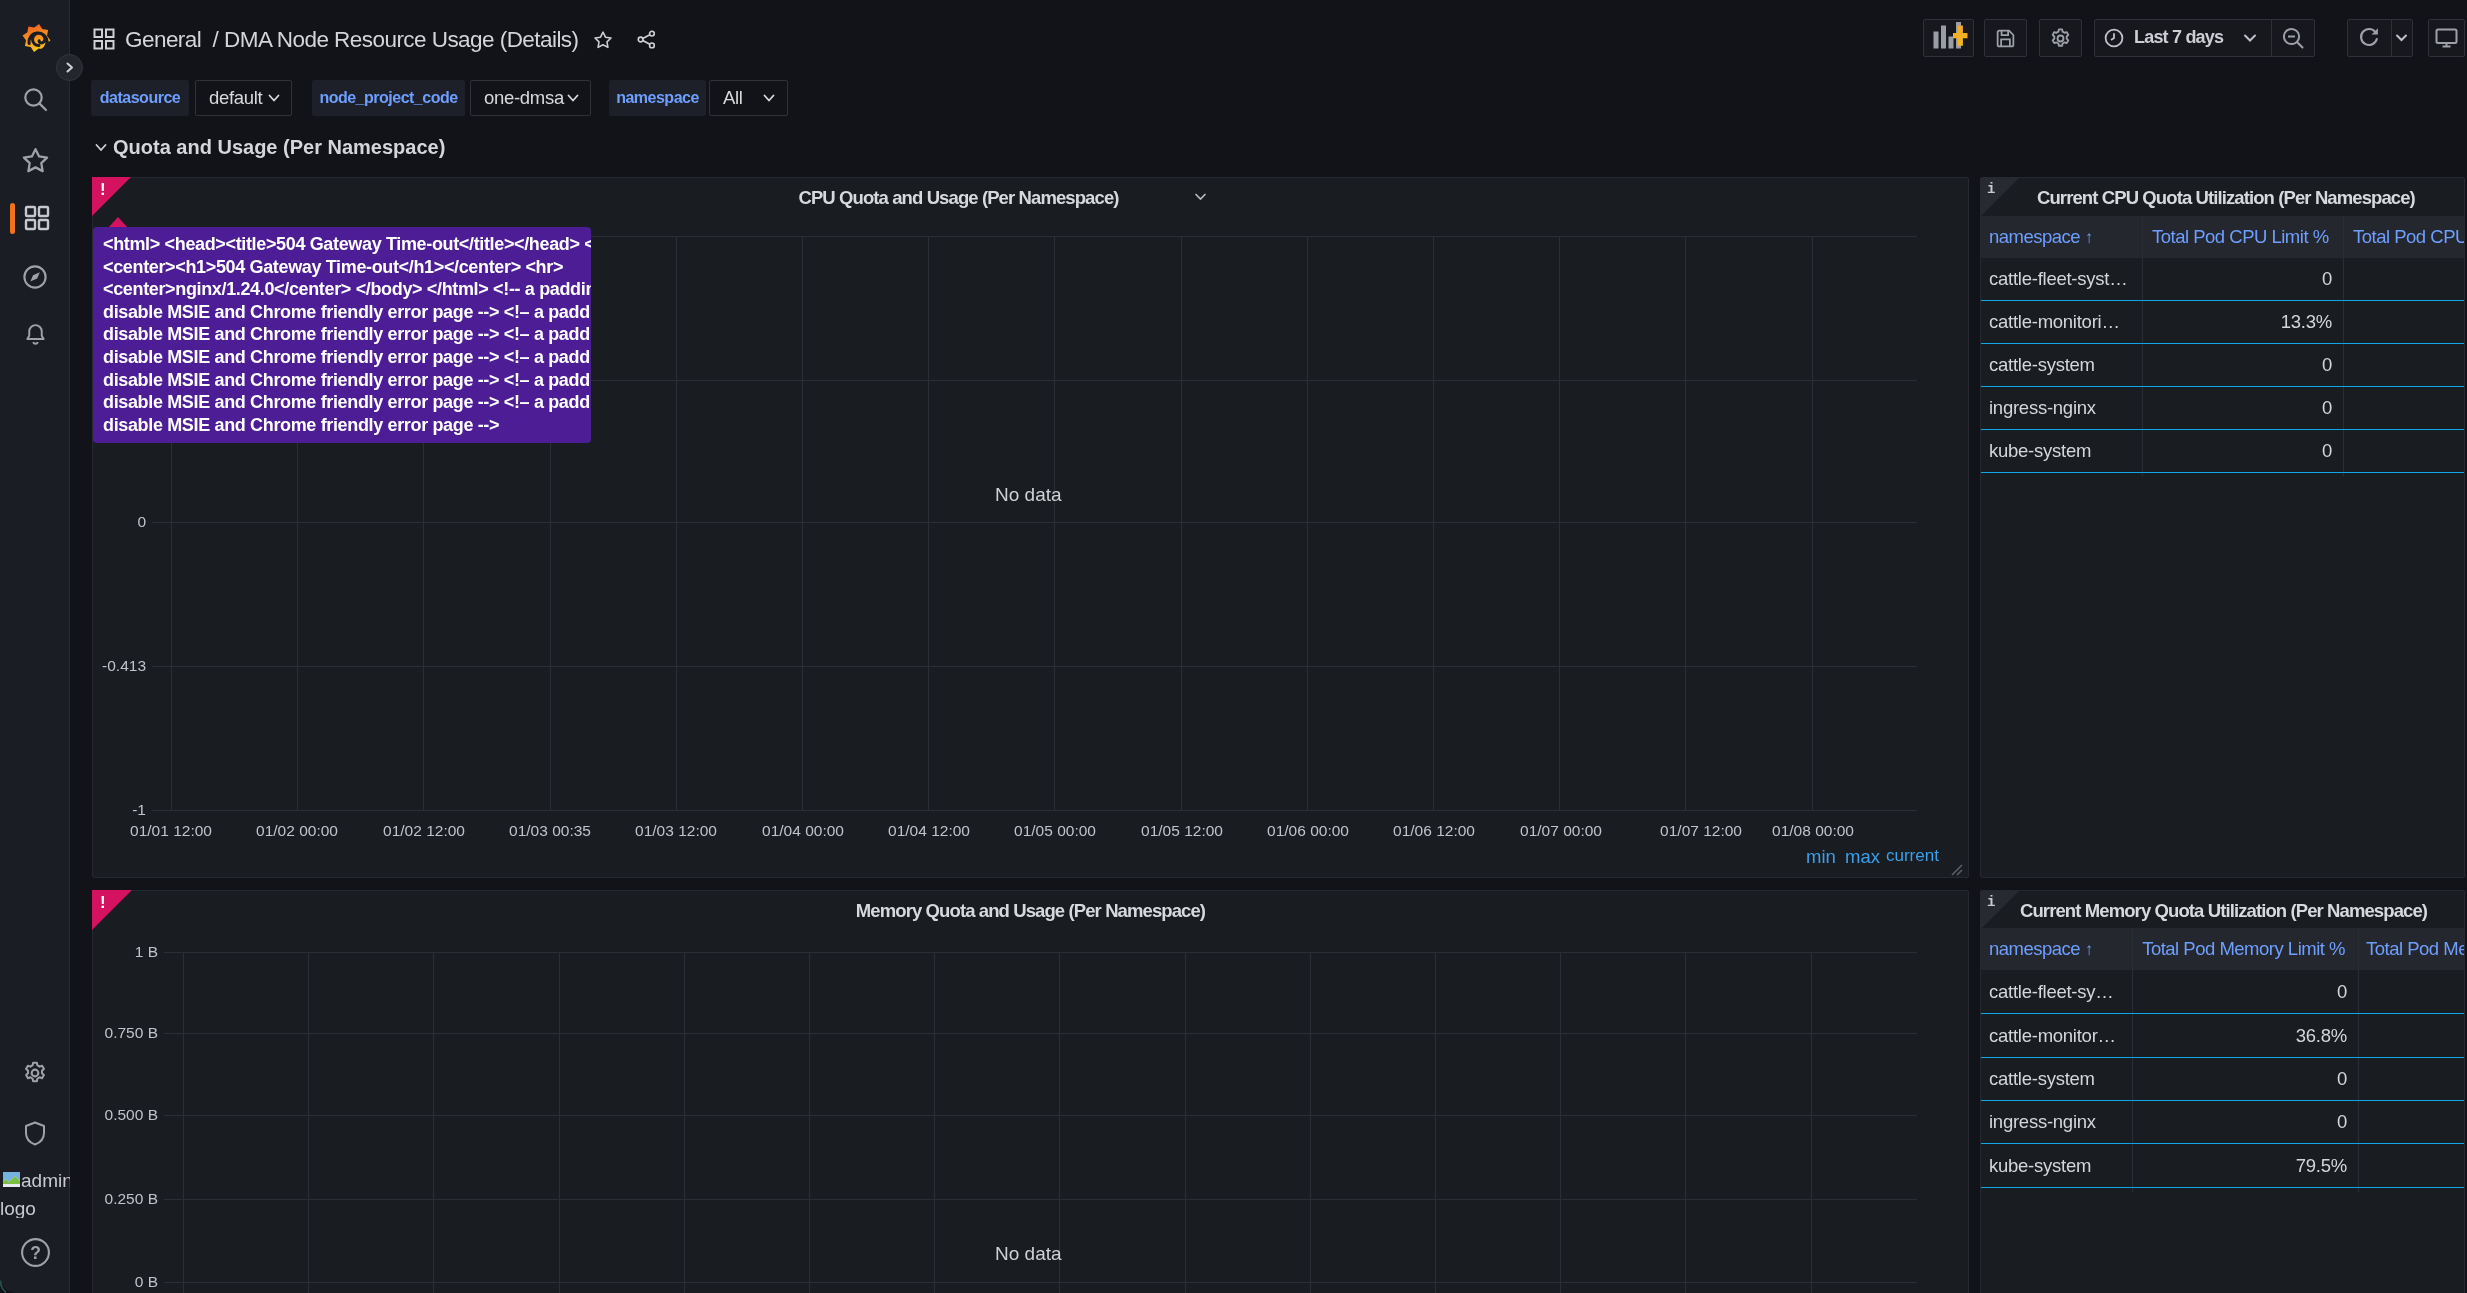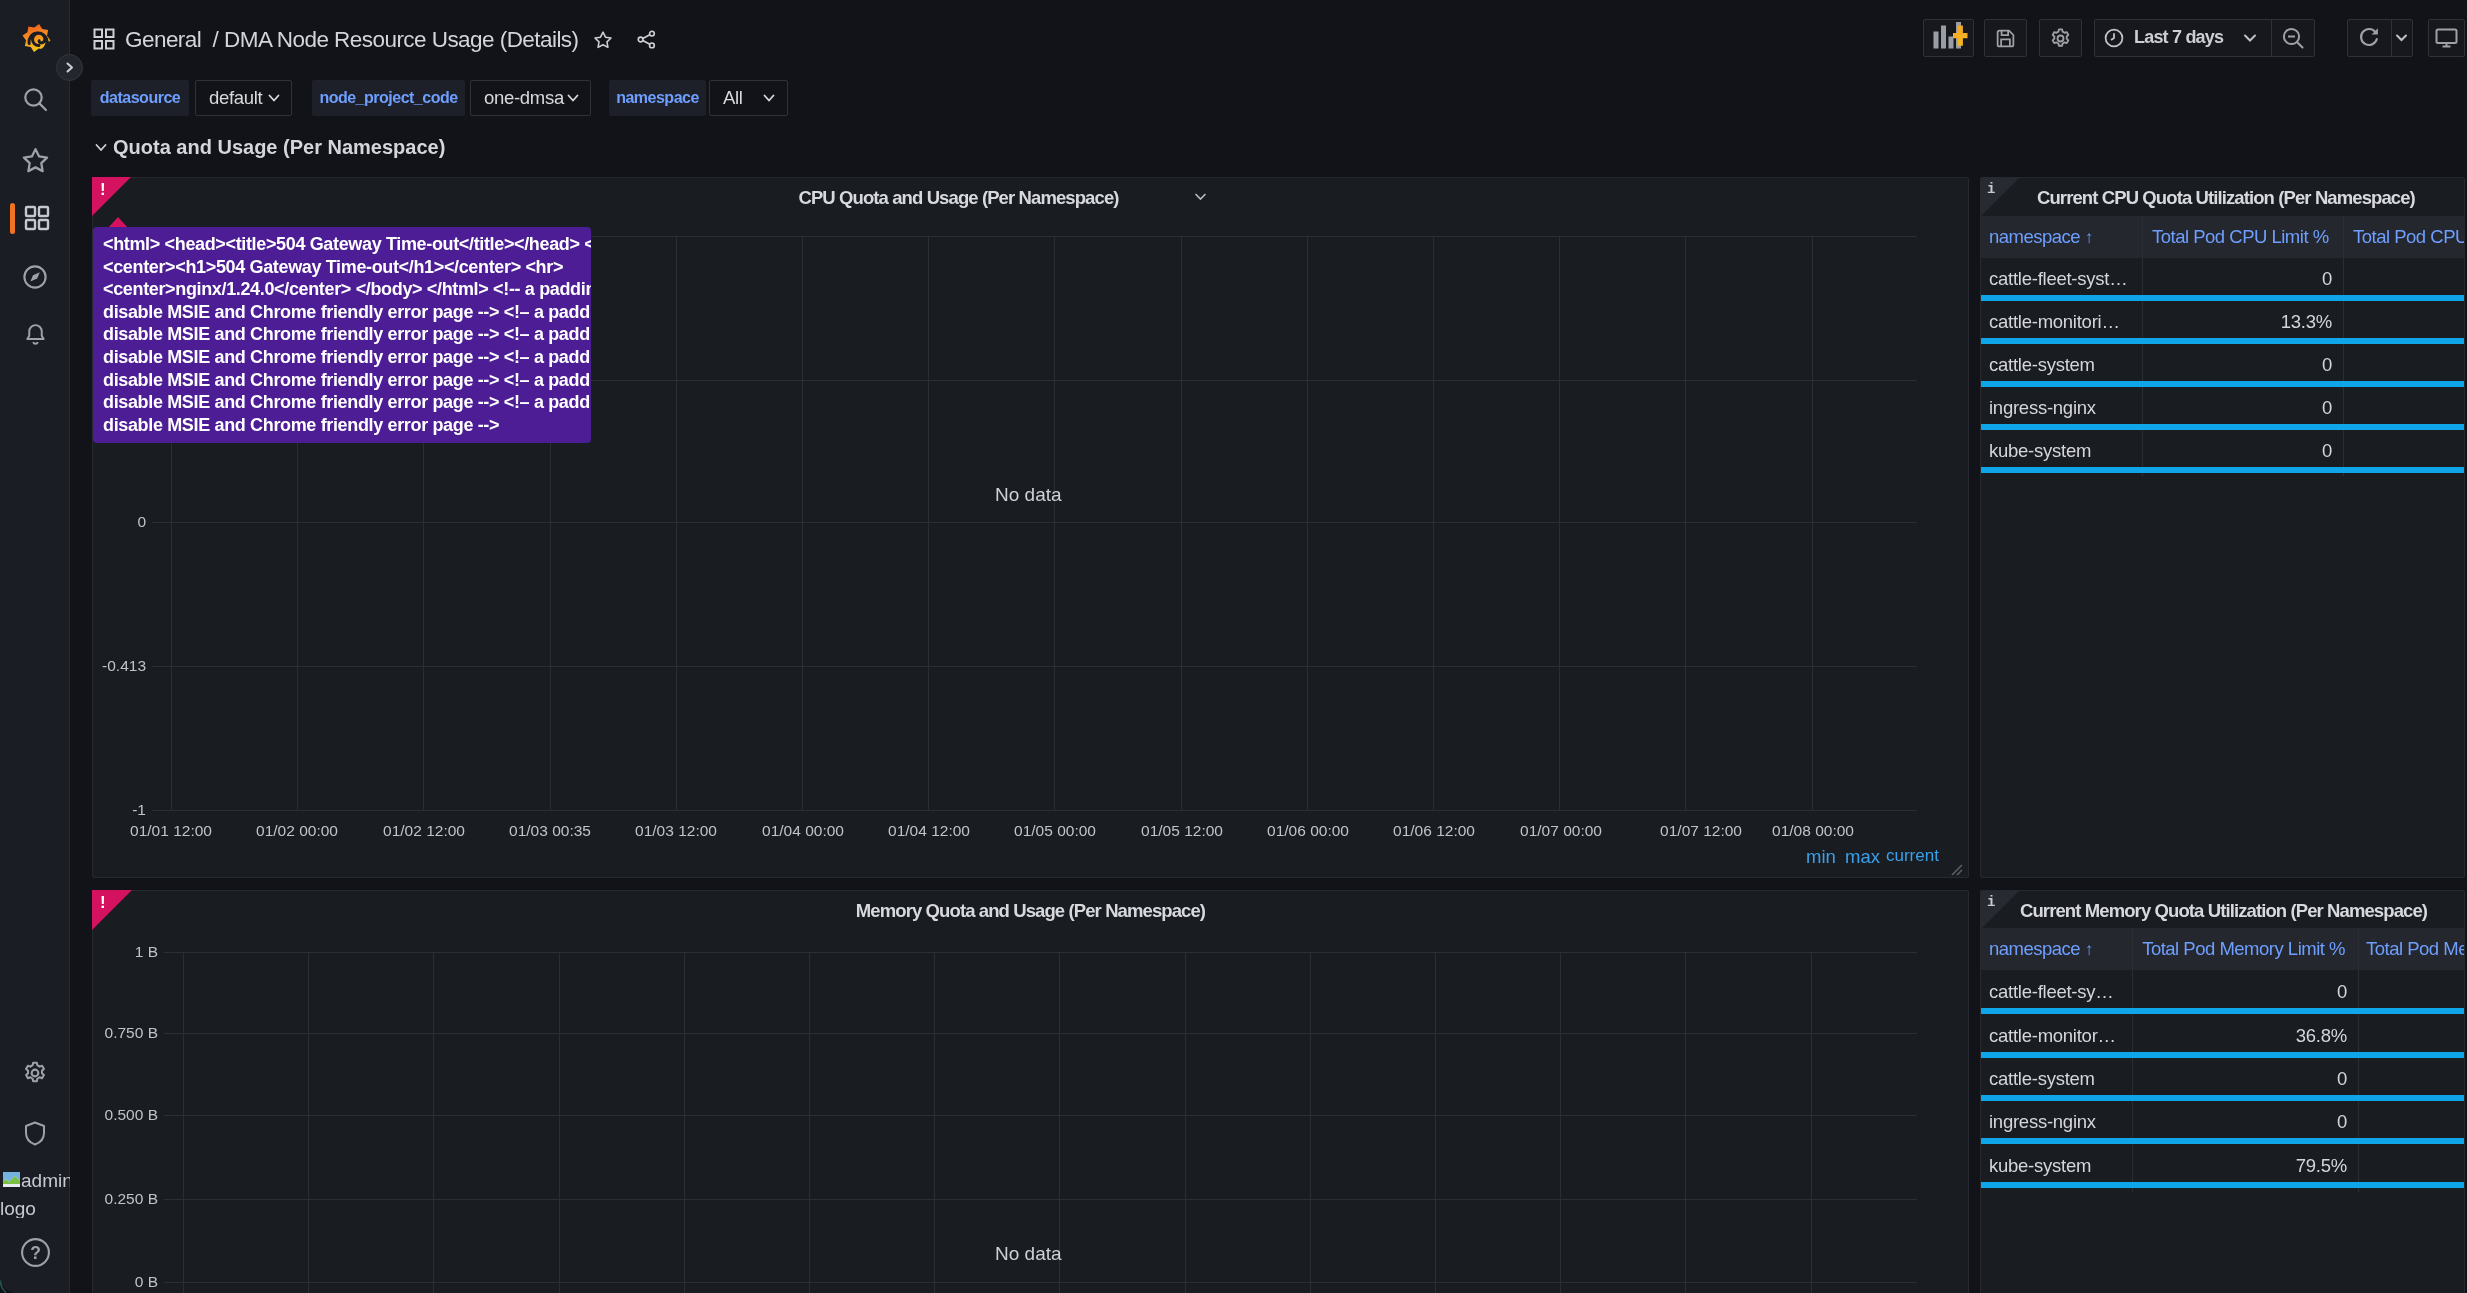--- a/index.html
+++ b/index.html
@@ -7,21 +7,21 @@
     font-family:"Liberation Sans", sans-serif; }
   .abs { position:absolute; }
   .panel { position:absolute; background:#191c21; border:1px solid #26292f; border-radius:2px; }
   .ptitle { position:absolute; font-size:18.5px; letter-spacing:-0.9px; font-weight:bold; color:#d8d9dd; white-space:nowrap; }
   .vlabel { position:absolute; background:#1d2028; color:#6e9fff; font-weight:bold;
     font-size:16px; letter-spacing:-0.5px; height:36px; line-height:36px; text-align:center; border-radius:2px; }
   .vval { position:absolute; background:#111318; border:1px solid #2f3237; color:#d8d9da;
     font-size:18.5px; letter-spacing:-0.3px; height:36px; line-height:34px; border-radius:2px; padding-left:13px; white-space:nowrap; }
   .tick { position:absolute; font-size:15.5px; color:#c2c3ca; white-space:nowrap; }
   .gl { position:absolute; background:#2b2e35; }
-  .trow { position:absolute; left:1981px; width:483px; height:43px; border-bottom:6px solid #0ea5e9;
+  .trow { position:absolute; left:1981px; width:483px; height:43px; border-bottom:1px solid #0ea5e9;
     color:#d5d6db; font-size:18.5px; letter-spacing:-0.25px; }
   .tname { position:absolute; left:8px; top:0; line-height:42px; }
   .tval { position:absolute; top:0; line-height:42px; text-align:right; }
   svg { display:block; }
 </style>
 </head>
 <body>
 
 <div class="abs" id="sidebar" style="left:0;top:0;width:70px;height:1293px;background:#1a1d23;border-right:1px solid #272a30;"></div>
 

